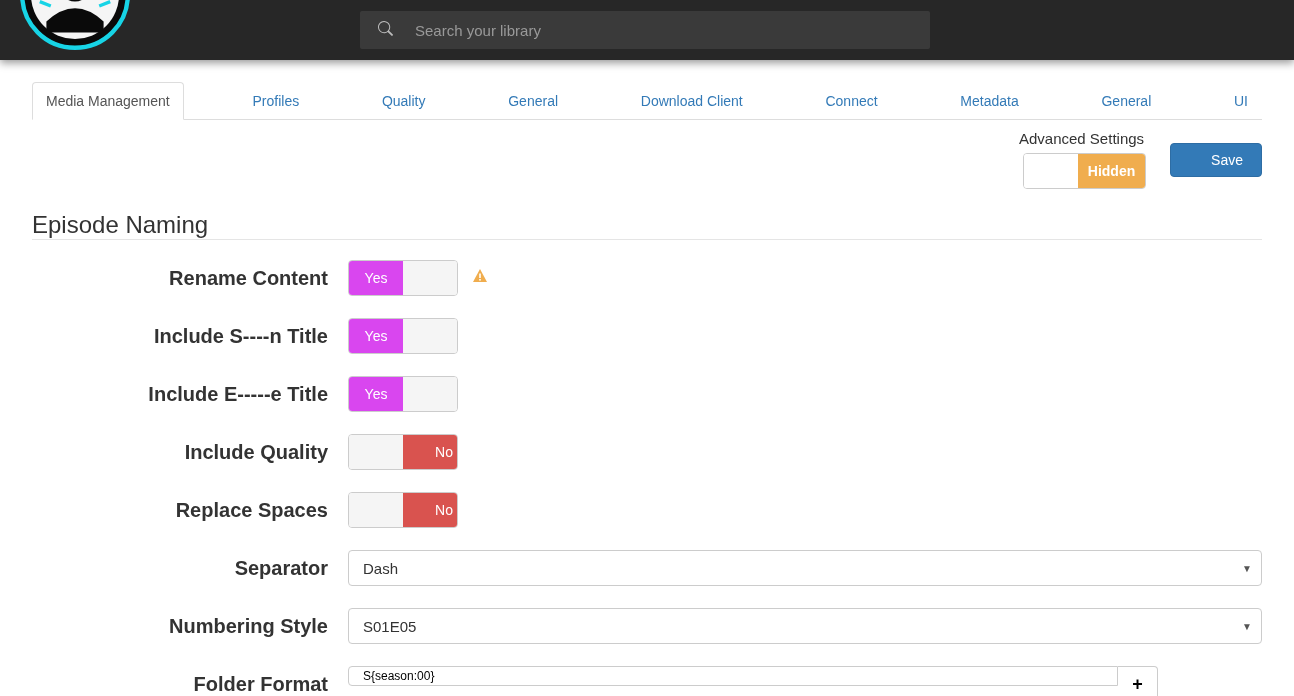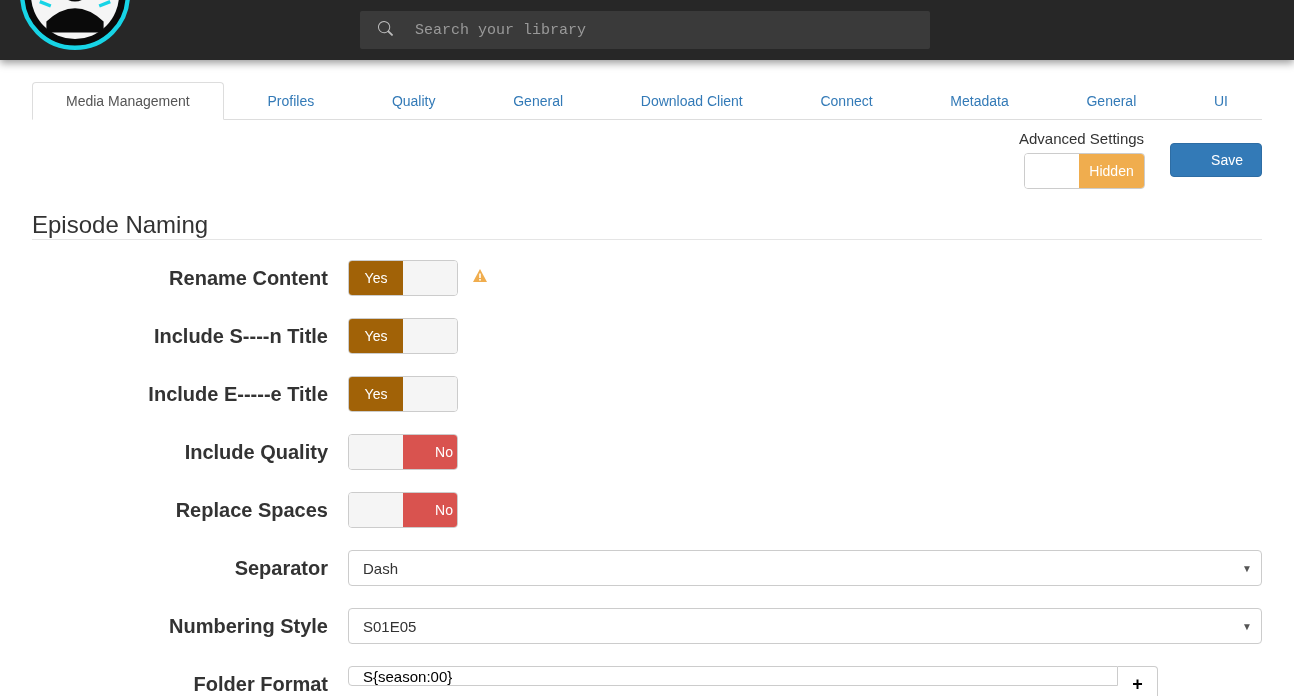--- a/index.html
+++ b/index.html
@@ -3,51 +3,51 @@
 <meta charset="utf-8">
 <style>
 * { box-sizing: border-box; margin: 0; padding: 0; }
 body { font-family: -apple-system, BlinkMacSystemFont, "Segoe UI", Helvetica, Arial, sans-serif; font-size: 14px; color: #333; background: #fff; }
 .header-bar { background: #272727; height: 60px; display: flex; align-items: center; padding: 0 20px; position: relative; box-shadow: 0 3px 8px rgba(0,0,0,0.4); z-index: 10; }
 .logo { width: 110px; height: 110px; position: absolute; left: 20px; top: -60px; overflow: hidden; }
 .logo svg { width: 110px; height: 110px; }
 .search-wrap { margin-left: 340px; }
 .search-box { background: #3a3a3a; border-radius: 2px; display: flex; align-items: center; padding: 0 18px; width: 570px; height: 38px; }
 .search-box .icon { color: #bbb; margin-right: 22px; }
-.search-box input { background: transparent; border: none; outline: none; color: #86efac; font-size: 15px; flex: 1; font-family: Liberation Mono, monospace; }
+.search-box input { background: transparent; border: none; outline: none; color: #86efac; font-size: 15px; flex: 1; }
 .search-box input::placeholder { color: #999; }
 .container { max-width: 1260px; margin: 0 auto; padding: 0 15px; }
 .tabs { margin-top: 22px; border-bottom: 1px solid #ddd; display: flex; }
-.tab { color: #337ab7; background: none; border: 1px solid transparent; border-top-left-radius: 4px; border-top-right-radius: 4px; padding: 10px 33px; font-size: 14px; cursor: pointer; margin-bottom: -1px; text-align: center; }
+.tab { color: #337ab7; background: none; border: 1px solid transparent; border-top-left-radius: 4px; border-top-right-radius: 4px; padding: 10px 13px; font-size: 14px; cursor: pointer; margin-bottom: -1px; text-align: center; }
 .tab.active { color: #555; background: #fff; border-color: #ddd #ddd #fff; }
 .tabs-spread { display: flex; width: 100%; justify-content: space-between; }
 .toolbar { display: flex; justify-content: flex-end; align-items: center; gap: 20px; padding: 10px 0 0; }
 .toolbar-label { font-size: 15px; color: #333; margin-right: 6px; }
-.toggle-pill { display: inline-flex; border: 1px solid #ccc; border-radius: 4px; overflow: hidden; height: 36px; }
+.toggle-pill { display: inline-flex; border: 1px solid #ccc; border-radius: 4px; overflow: hidden; height: 36px; font-weight: bold; }
 .toggle-pill .half { width: 54px; display: flex; align-items: center; justify-content: center; font-size: 14px; }
 .toggle-pill .blank { background: #fff; }
 .toggle-pill .hidden-lbl { background: #f0ad4e; color: #fff; padding: 0 10px; width: auto; }
 .btn { display: inline-flex; align-items: center; justify-content: center; padding: 8px 18px; border-radius: 4px; font-size: 14px; cursor: pointer; border: 1px solid transparent; }
 .btn-primary { background: #337ab7; color: #fff; border-color: #2e6da4; padding-left: 40px; }
 .section-title { font-size: 24px; font-weight: 400; color: #333; margin-top: 22px; border-bottom: 1px solid #e5e5e5; }
 .form { margin-top: 20px; }
 .form-row { display: flex; align-items: center; margin-bottom: 22px; min-height: 36px; }
 .form-label { width: 316px; text-align: right; padding-right: 20px; font-weight: 600; font-size: 20px; color: #333; }
 .form-control-area { flex: 1; display: flex; align-items: center; gap: 14px; }
 .toggle { display: inline-flex; border: 1px solid #ccc; border-radius: 4px; overflow: hidden; height: 36px; }
 .toggle .seg { width: 54px; display: flex; align-items: center; justify-content: center; font-size: 14px; cursor: pointer; }
 .toggle .blank { background: #f5f5f5; }
-.toggle .yes { background: #a16207; color: #fff; }
+.toggle .yes { background: #d946ef; color: #fff; }
 .toggle .no { background: #d9534f; color: #fff; padding-left: 28px; }
 .warn-icon { color: #f0ad4e; font-size: 16px; }
 .select-wrap { position: relative; flex: 1; max-width: 916px; }
 .select { width: 100%; height: 36px; border: 1px solid #ccc; border-radius: 4px; padding: 0 28px 0 14px; font-size: 15px; background: #fff; appearance: none; outline: none; color: #333; }
 .select-caret { position: absolute; right: 10px; top: 50%; transform: translateY(-50%); pointer-events: none; font-size: 10px; color: #555; }
 .input-group { display: flex; flex: 1; max-width: 810px; }
-.text-input { flex: 1; height: 20px; border: 1px solid #ccc; border-radius: 4px 0 0 4px; padding: 0 14px; font-size: 15px; outline: none; }
+.text-input { flex: 1; height: 20px; border: 1px solid #ccc; border-radius: 4px 0 0 4px; padding: 0 14px; font-size: 12px; outline: none; }
 .addon-btn { width: 40px; height: 36px; border: 1px solid #ccc; border-left: none; border-radius: 0 4px 4px 0; background: #fff; display: flex; align-items: center; justify-content: center; font-size: 18px; cursor: pointer; font-weight: 700; }
 </style>
 </head>
 <body>
 
 <div class="header-bar">
   <div class="logo">
     <svg viewBox="0 0 100 100">
       <circle cx="50" cy="50" r="48" fill="#0a0a0a" stroke="#17d4e6" stroke-width="4"></circle>
       <circle cx="50" cy="50" r="40" fill="#f5f5f5"></circle>

